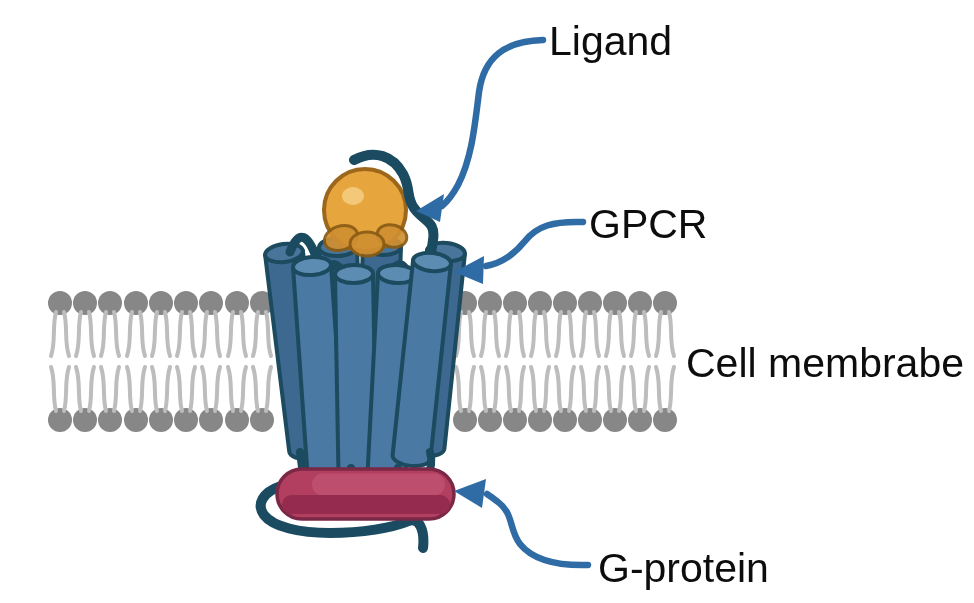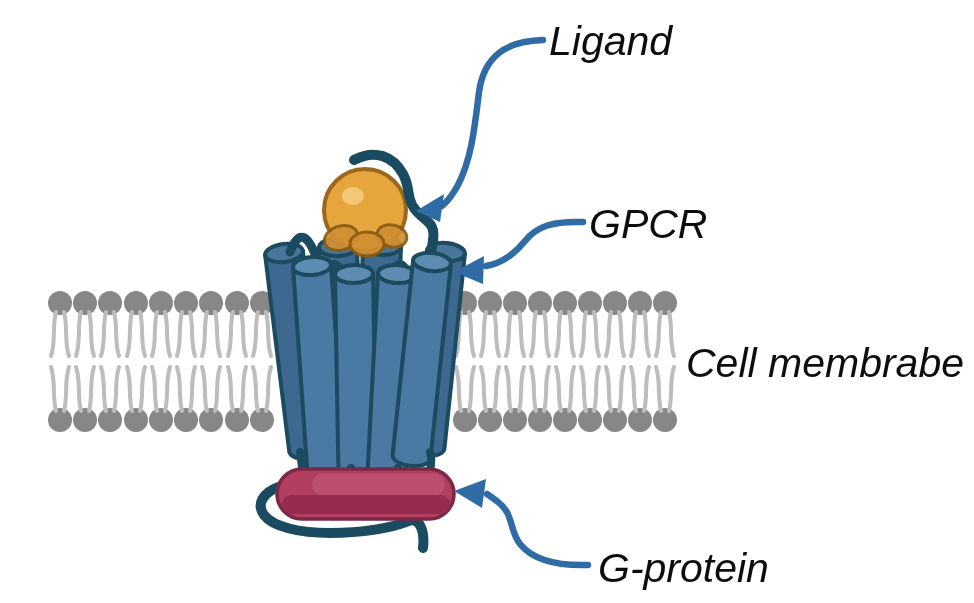--- a/index.html
+++ b/index.html
@@ -2,21 +2,20 @@
 <html><head>
 <meta charset="utf-8">
 <style>
   html,body{margin:0;padding:0;background:#ffffff;}
   .stage{
     position:relative;
     width:974px;height:603px;
     background:#ffffff;
     overflow:hidden;
     font-family:"Liberation Sans", sans-serif;
-    font-style:italic;
   }
   svg{display:block;}
   .lhead{fill:#878787;}
   .ltail{fill:none;stroke:#bdbdbd;stroke-width:4;stroke-linecap:round;}
   .cyl-body-f{fill:#4a79a3;stroke:#1c4a5f;stroke-width:4;stroke-linejoin:round;}
   .cyl-top-f{fill:#5d8cb3;stroke:#1c4a5f;stroke-width:4;}
   .cyl-body-b{fill:#3d688f;stroke:#1c4a5f;stroke-width:4;stroke-linejoin:round;}
   .cyl-top-b{fill:#49759b;stroke:#1c4a5f;stroke-width:4;}
   .loop{fill:none;stroke:#1b4b60;stroke-width:9;stroke-linecap:round;}
   .squiggle{fill:none;stroke:#1b4b60;stroke-width:10;stroke-linecap:round;}

